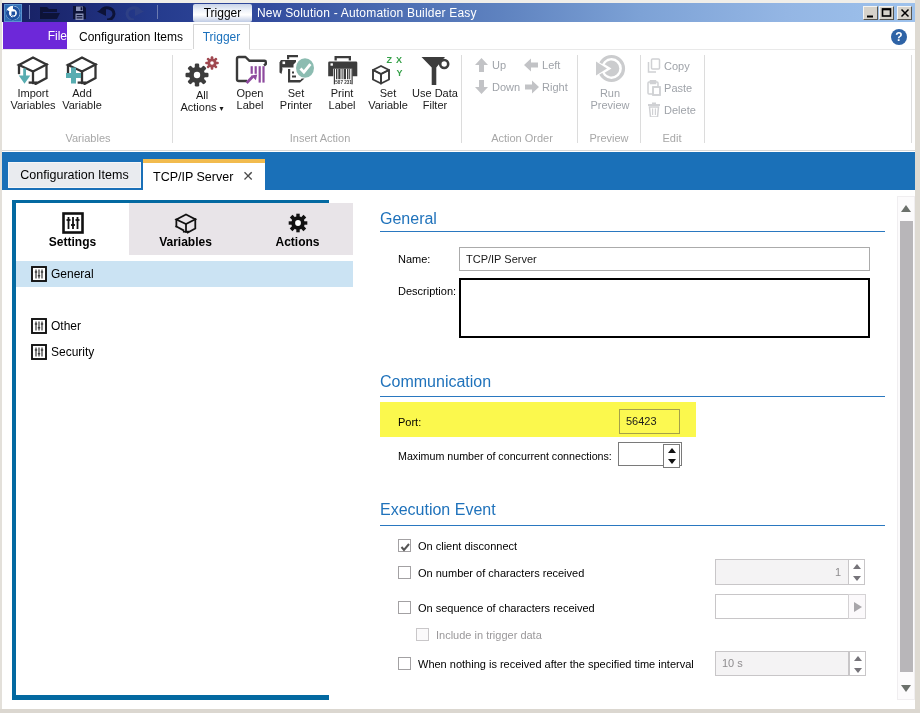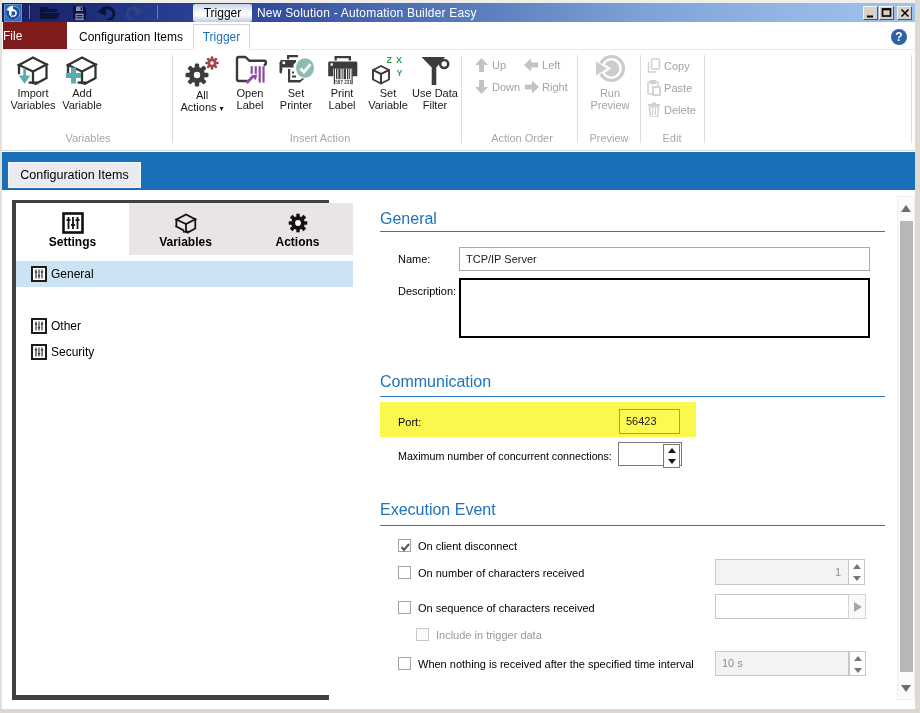--- a/index.html
+++ b/index.html
@@ -22,21 +22,21 @@
 #title-text { position:absolute; left:255px; top:3px; color:#fff; font-size:12px; font-weight:normal; letter-spacing:0.2px; }
 #trigchip { position:absolute; left:191px; top:1px; width:59px; height:18px;
   background:linear-gradient(180deg,#c9d3e8 0%,#eef2f9 35%,#ffffff 60%,#bfcbe4 100%);
   border-radius:2px; text-align:center; color:#000; font-size:12px; line-height:18px; }
 .winbtn { position:absolute; top:6px; width:16px; height:14px; background:#d6d2ca;
   border-top:1px solid #f5f4f1; border-left:1px solid #f5f4f1; border-right:1px solid #57554f; border-bottom:1px solid #57554f; }
 .winbtn svg { position:absolute; left:0; top:0; }
 
 
 #tabrow { position:absolute; left:2px; top:22px; width:913px; height:27px; background:#fff; }
-#filetab { position:absolute; left:1px; top:0px; width:64px; height:27px; background:#7f1d1d; color:#fff; font-size:12px; text-align:left; line-height:29px; }
+#filetab { position:absolute; left:1px; top:0px; width:64px; height:27px; background:#6d28d9; color:#fff; font-size:12px; text-align:right; line-height:29px; }
 #cfgtab { position:absolute; left:66px; top:4px; width:126px; height:23px; color:#000; font-size:12px; text-align:center; line-height:23px; }
 #trigtab { position:absolute; left:191px; top:2px; width:57px; height:26px; background:#fff; border:1px solid #d5d5d5; border-bottom:none; color:#1a70bc; font-size:12px; text-align:center; line-height:24px; }
 #helpbtn { position:absolute; left:889px; top:7px; width:16px; height:16px; border-radius:50%; background:#2e63a6; color:#fff; font-size:12px; font-weight:bold; text-align:center; line-height:16px; }
 
 
 #ribbon { position:absolute; left:2px; top:49px; width:913px; height:102px; background:#fff; border-bottom:1px solid #d8d8d8; }
 .rsep { position:absolute; top:6px; width:1px; height:88px; background:#dcdcdc; }
 .rbtn { position:absolute; top:5px; text-align:center; }
 .rbtn .ric { display:block; margin:0 auto; }
 .rbtn .rlb { display:block; margin-top:3px; font-size:11px; color:#1a1a1a; line-height:11.5px; }
@@ -48,21 +48,21 @@
 
 #docbar { position:absolute; left:2px; top:152px; width:913px; height:38px; background:#1a70b8; }
 #dtab1 { position:absolute; left:6px; top:10px; width:133px; height:26px; background:#e9ebef; border:1px solid #f4f5f7; color:#000; font-size:12.5px; text-align:center; line-height:24px; }
 #dtab2 { position:absolute; left:141px; top:7px; width:122px; height:31px; background:#fff; border-top:4px solid #f2bb4e; color:#000; font-size:12.5px; line-height:26px; padding-left:10px; }
 #dtab2 .x { display:inline-block; margin-left:9px; color:#4a4a4a; font-size:14px; }
 
 
 #content { position:absolute; left:2px; top:190px; width:913px; height:519px; background:#fff; }
 
 
-#lpanel { position:absolute; left:10px; top:10px; width:317px; height:500px; background:#404040; }
+#lpanel { position:absolute; left:10px; top:10px; width:317px; height:500px; background:#0369a1; }
 #lpanel-inner { position:absolute; left:4px; top:3px; width:337px; height:492px; background:#fff; }
 .ltab { position:absolute; top:0px; width:113px; height:52px; text-align:center; font-weight:bold; font-size:12px; color:#000; background:#e8e4e8; }
 .ltab .ticon { display:block; margin:9px auto 1px; }
 #ltab-settings { left:0px; background:#fff; }
 #ltab-variables { left:113px; }
 #ltab-actions { left:226px; width:111px; }
 .litem { position:absolute; left:0px; width:337px; height:26px; font-size:12px; color:#000; }
 .litem svg { position:absolute; left:15px; top:5px; }
 .litem span { position:absolute; left:35px; top:6px; }
 .litem.sel { background:#cbe3f3; }
@@ -359,20 +359,21 @@
         </svg>
       <span> Delete</span>
     </div>
     <div class="rsep" style="left:702px"></div>
     <div class="rsep" style="left:909px"></div>
     <div class="glabel" style="left:624px;width:92px">Edit</div>
   </div>
 
   <div id="docbar">
     <div id="dtab1">Configuration Items</div>
+    <div id="dtab2">TCP/IP Server<span class="x">✕</span></div>
   </div>
 
   <div id="content">
     <div id="lpanel">
       <div id="lpanel-inner">
         <div class="ltab" id="ltab-settings">
           <svg class="ticon" width="22" height="22" viewBox="0 0 22 22">
             <rect x="1.5" y="1.5" width="19" height="19" fill="none" stroke="#111" stroke-width="2.6"></rect>
             <g stroke="#111" stroke-width="1.8">
               <line x1="6.5" y1="5" x2="6.5" y2="17"></line>

